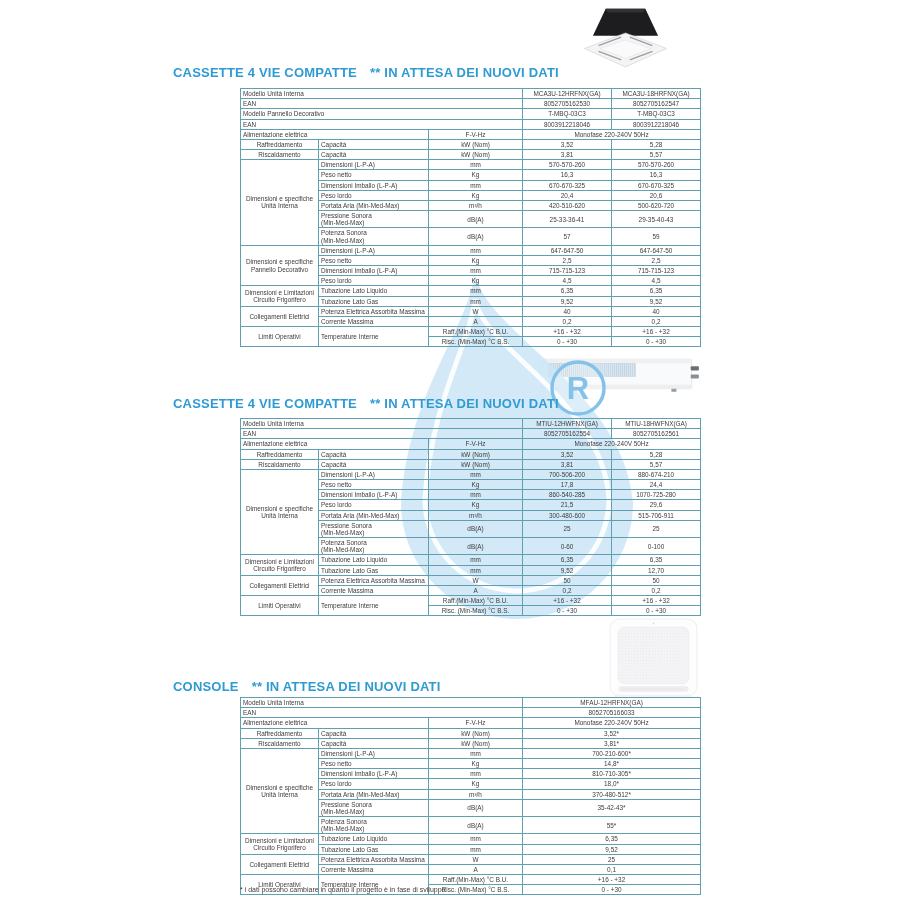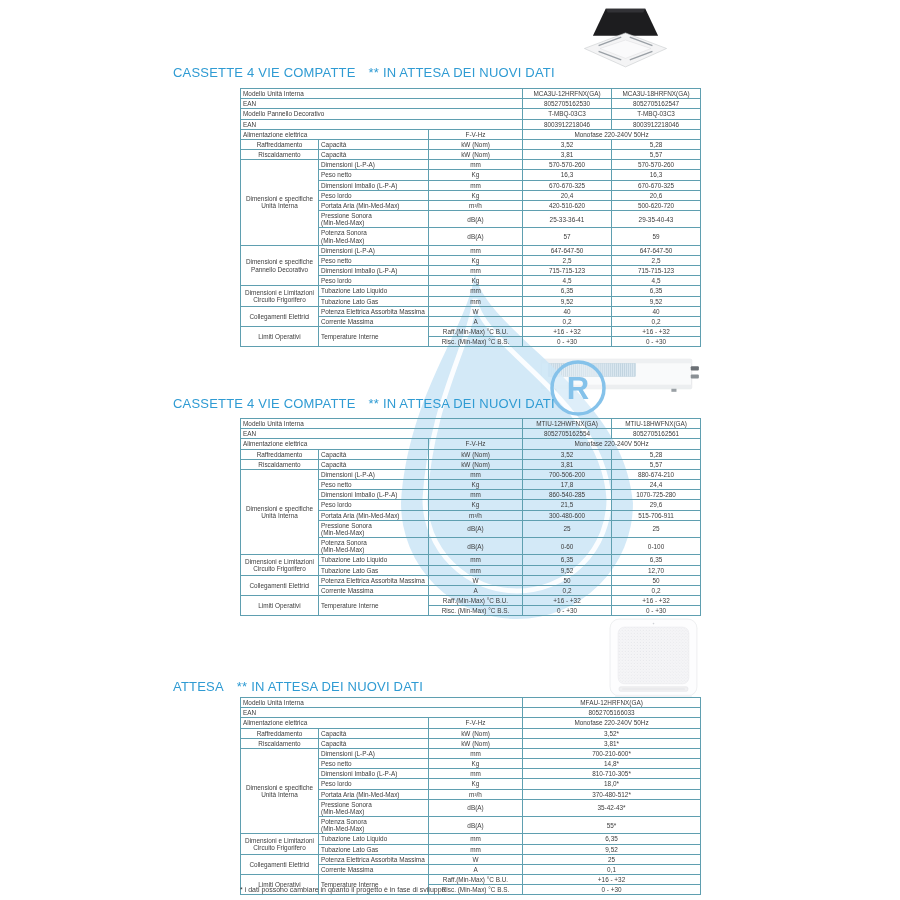--- a/index.html
+++ b/index.html
@@ -9,21 +9,21 @@
 
   .product-img { position:absolute; z-index:0; }
   #img-0 { left:583px; top:4px;   width:85px;  height:72px; }
   #img-1 { left:538px; top:351px; width:168px; height:47px; }
   #img-2 { left:606px; top:617px; width:95px;  height:86px; }
 
   .watermark { position:absolute; left:375px; top:265px; width:300px; height:400px;
                z-index:1; pointer-events:none; }
 
   .doc-title { position:absolute; z-index:2; color:#2f9bd3; font-size:13px;
-               font-weight:400; letter-spacing:.2px; white-space:nowrap; }
+               font-weight:700; letter-spacing:.2px; white-space:nowrap; }
   #t1-title { left:173px; top:65px; }
   #t2-title { left:173px; top:396px; }
   #t3-title { left:173px; top:679px; }
   .doc-title .note { margin-left:13px; }
 
   table.spec { position:absolute; z-index:2; left:240px; width:460px;
                border-collapse:collapse; table-layout:fixed; background:transparent; }
   #table-0 { top:88px; }
   #table-1 { top:418px; }
   #table-2 { top:697px; }
@@ -92,21 +92,21 @@
   <text x="203" y="134" text-anchor="middle" font-size="31" font-weight="bold" fill="#85c2ea" font-family="Liberation Sans, sans-serif">R</text>
 </svg>
 
 <h2 id="t1-title" class="doc-title">
   <span>CASSETTE 4 VIE COMPATTE</span><span class="note">** IN ATTESA DEI NUOVI DATI</span>
 </h2>
 <h2 id="t2-title" class="doc-title">
   <span>CASSETTE 4 VIE COMPATTE</span><span class="note">** IN ATTESA DEI NUOVI DATI</span>
 </h2>
 <h2 id="t3-title" class="doc-title">
-  <span>ATTESA</span><span class="note">** IN ATTESA DEI NUOVI DATI</span>
+  <span>CONSOLE</span><span class="note">** IN ATTESA DEI NUOVI DATI</span>
 </h2>
 
 <table id="table-0" class="spec">
   <colgroup>
       <col style="width:78px">
       <col style="width:110px">
       <col style="width:94px">
       <col style="width:89px">
       <col style="width:89px">
     </colgroup>

